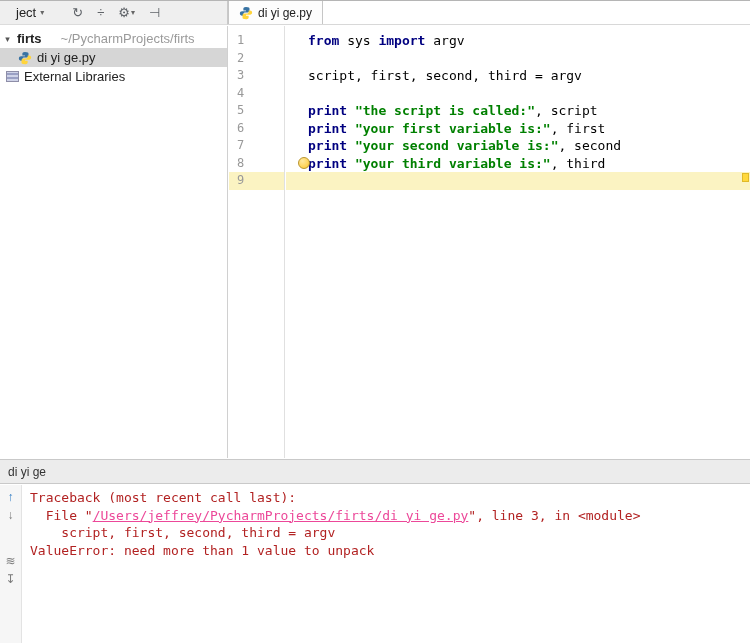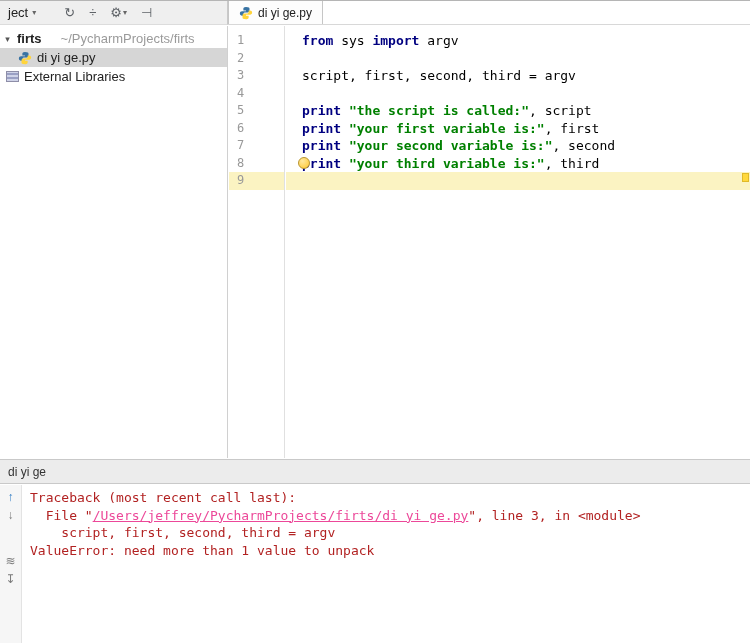--- a/index.html
+++ b/index.html
@@ -3,21 +3,21 @@
 <meta charset="utf-8">
 <style>
   *{margin:0;padding:0;box-sizing:border-box}
   html,body{background:#fff}
   #app{position:relative;width:750px;height:643px;background:#fff;overflow:hidden;
        font-family:"Liberation Sans",sans-serif;border-top:1px solid #b5b5b5}
   
   .toolbar{position:absolute;left:0;top:0;width:228px;height:24px;background:#efefef;
            border-bottom:1px solid #dcdcdc;border-right:1px solid #c9c9c9;
            display:flex;align-items:center}
-  .tb-label{font-size:13px;color:#222;margin-left:8px;display:flex;align-items:center;gap:4px}
+  .tb-label{font-size:13px;color:#222;margin-left:16px;display:flex;align-items:center;gap:4px}
   .caret{font-size:8px;color:#666}
   .tb-icons{display:flex;gap:14px;margin-left:28px;color:#5f6368;font-size:13px;align-items:center}
   .tbi{display:inline-flex;align-items:center;gap:1px}
   
   .tabbar{position:absolute;left:228px;right:0;top:0;height:24px;background:#fff;
           border-bottom:1px solid #d8d8d8;display:flex;align-items:stretch}
   .tab{display:flex;align-items:center;gap:5px;padding:0 10px;background:#fdfdfd;
        border-right:1px solid #c6c6c6;border-left:1px solid #c6c6c6;font-size:12px;color:#222}
   .pyicon{display:inline-flex;width:14px;height:14px}
   
@@ -32,21 +32,21 @@
   .prow.selected{background:#d6d6d6}
   .libicon{display:inline-block;width:13px;height:11px;border:1px solid #8e8ea8;
            background:repeating-linear-gradient(0deg,#cfd3e8 0 2px,#9aa0c4 2px 4px)}
   
   .editor{position:absolute;left:229px;top:25px;right:0;bottom:185px;background:#fff;
           font-family:"DejaVu Sans Mono",monospace;font-size:13px;overflow:hidden}
   .gutter{position:absolute;left:0;top:0;bottom:0;width:56px;border-right:1px solid #e0e0e0;
           padding-top:6px;color:#999}
   .ln{height:17.5px;line-height:17.5px;padding-left:8px;font-size:12px}
   .codecol{position:absolute;left:57px;top:0;right:0;padding-top:6px}
-  .cl{height:17.5px;line-height:17.5px;white-space:pre;padding-left:16px;position:relative}
+  .cl{height:17.5px;line-height:17.5px;white-space:pre;padding-left:22px;position:relative}
   .cl.cur,.ln.cur{background:#FBF3C2}
   .seg-kw{color:#000080;font-weight:bold}
   .seg-str{color:#008000;font-weight:bold}
   .seg-pl{color:#000}
   .bulb{position:absolute;left:12px;top:2px;width:12px;height:12px;border-radius:50%;
         background:radial-gradient(circle at 35% 30%,#ffe9a0,#ffc72e);border:1px solid #b9952f;z-index:2}
   .stripe-mark{position:absolute;right:1px;top:147px;width:7px;height:9px;background:#ffd83d;
                border:1px solid #e0b929}
   
   .run-header{position:absolute;left:0;right:0;top:458px;height:25px;background:#ececec;

